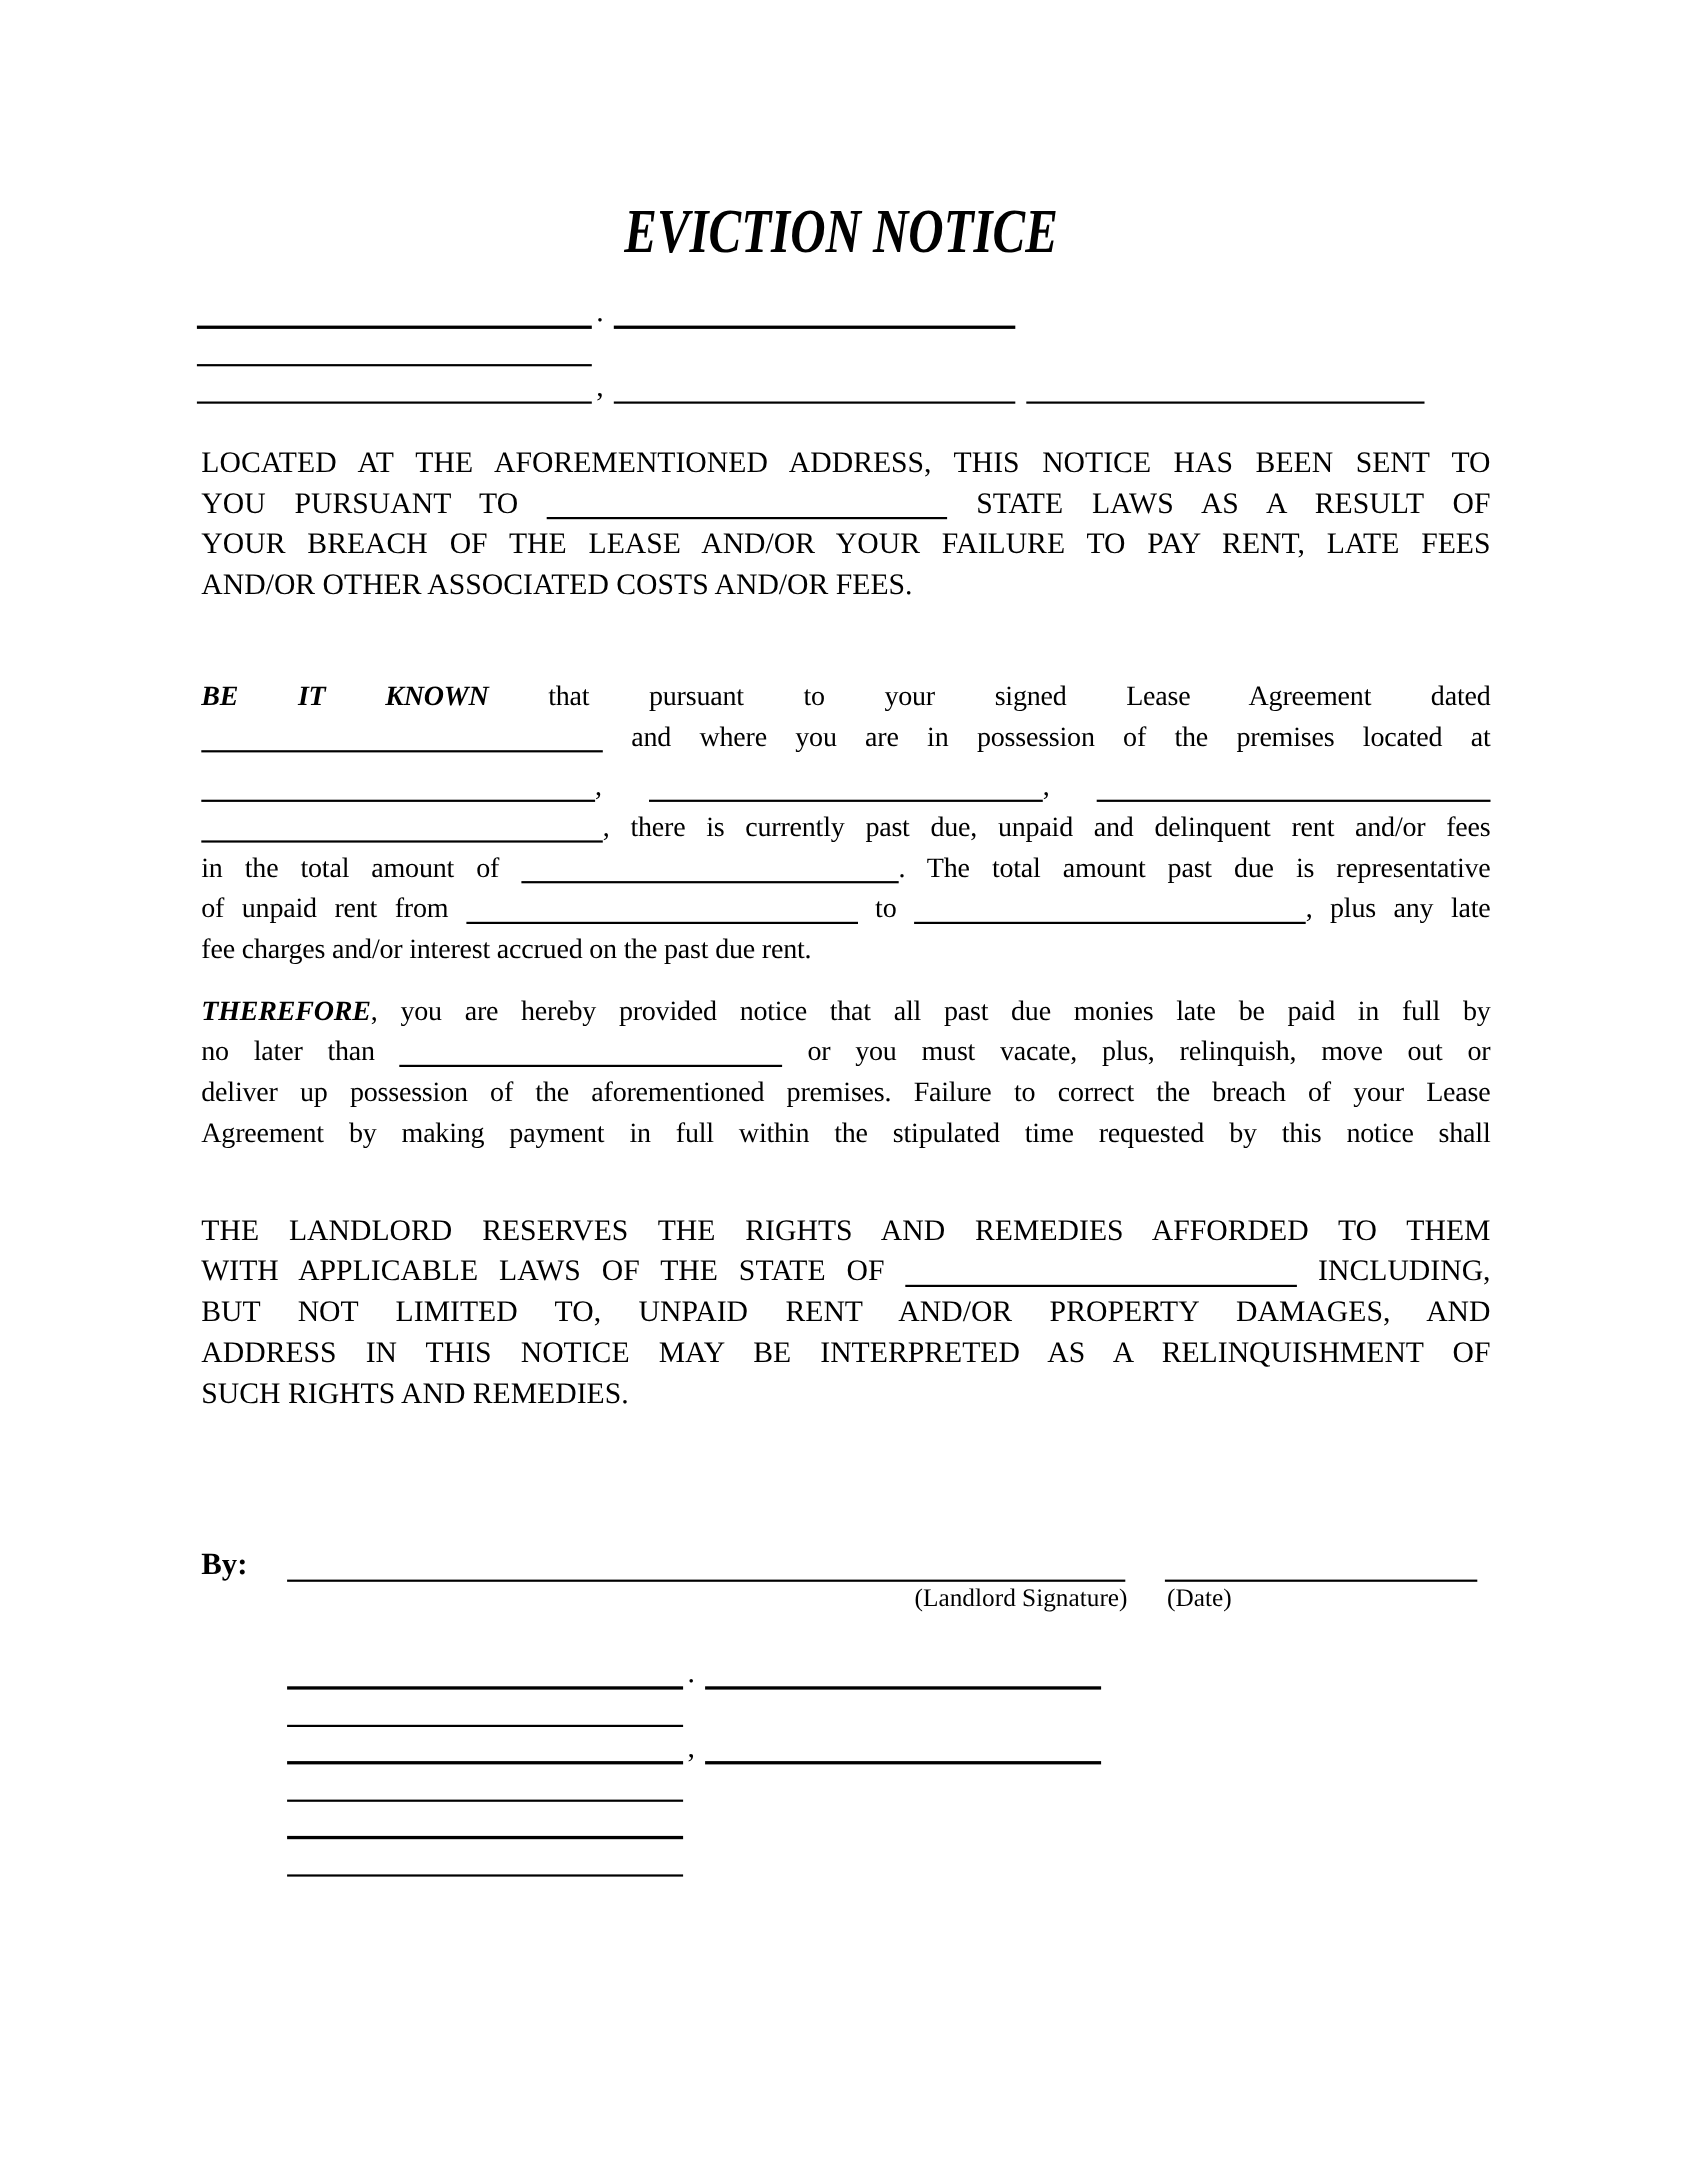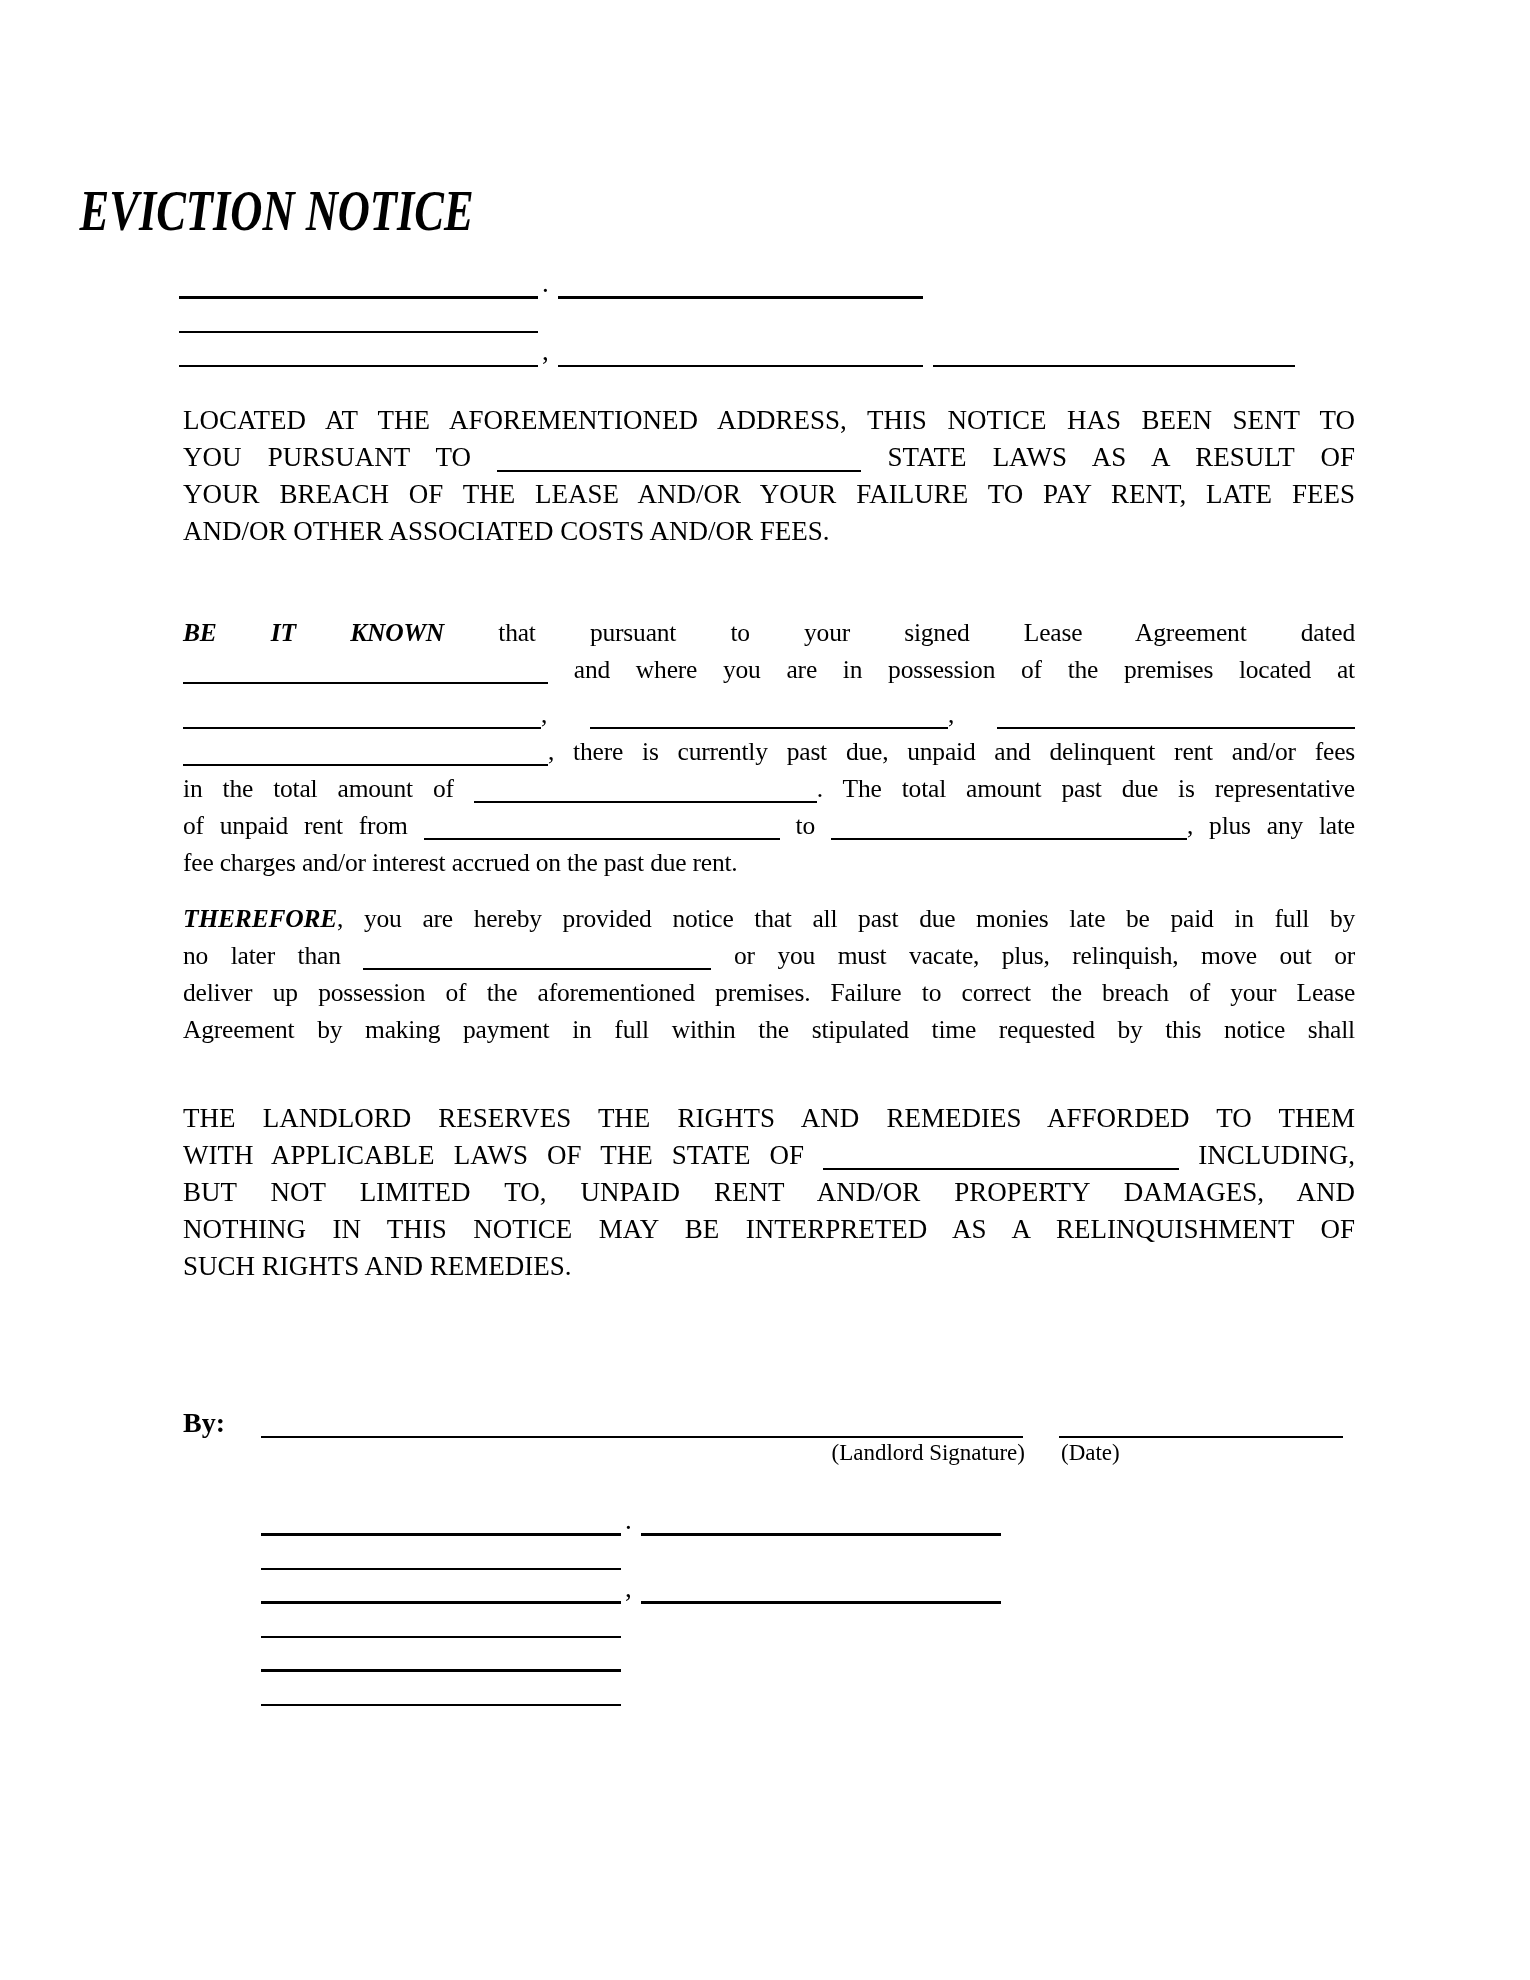--- a/index.html
+++ b/index.html
@@ -7,21 +7,21 @@
   .page {
     position:relative;
     width:1530px; height:1980px;
     margin:0 auto;
     background:#ffffff;
     color:#000000;
     font-family:"Liberation Serif","DejaVu Serif",serif;
     overflow:hidden;
   }
   
-  .title-wrap { position:absolute; top:178px; left:0; width:100%; text-align:left;padding-left:24px; }
+  .title-wrap { position:absolute; top:178px; left:0; width:100%; text-align:center; }
   .title-wrap h1 {
     display:inline-block;
     font-size:57px; font-weight:bold; font-style:italic;
     letter-spacing:0px; white-space:nowrap;
     transform:scaleX(0.78); transform-origin:center;
   }
   
   .blank {
     display:inline-block;
     border-bottom:2px solid #000;
@@ -149,21 +149,21 @@
   </div>
 
   <div id="p4" class="para para-caps">
     <div class="jline">THE LANDLORD RESERVES THE RIGHTS AND REMEDIES AFFORDED TO THEM</div>
     <div class="jline">
       <span>WITH APPLICABLE LAWS OF THE STATE OF</span>
       <span class="blank bw356"></span>
       <span>INCLUDING,</span>
     </div>
     <div class="jline">BUT NOT LIMITED TO, UNPAID RENT AND/OR PROPERTY DAMAGES, AND</div>
-    <div class="jline">NOTHING IN THIS NOTICE MAY BE INTERPRETED AS A RELINQUISHMENT OF</div>
+    <div class="jline">ADDRESS IN THIS NOTICE MAY BE INTERPRETED AS A RELINQUISHMENT OF</div>
     <div class="jline last">SUCH RIGHTS AND REMEDIES.</div>
   </div>
 
   <div class="sig">
     <div class="sig-row">
       <span class="sig-by">By:</span>
       <span class="sig-line sig-line-1"></span>
       <span class="sig-gap"></span>
       <span class="sig-line sig-line-2"></span>
     </div>

